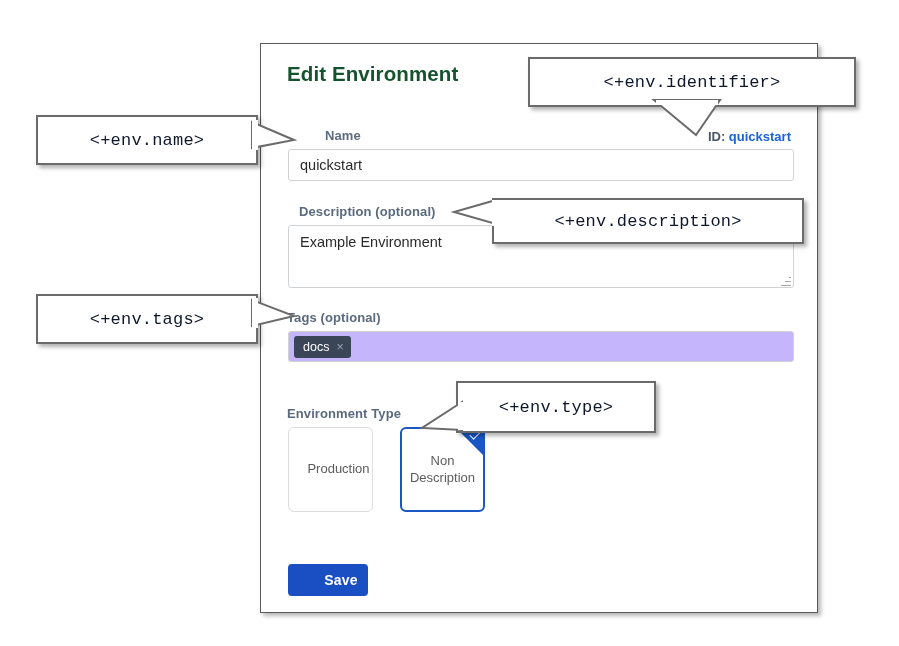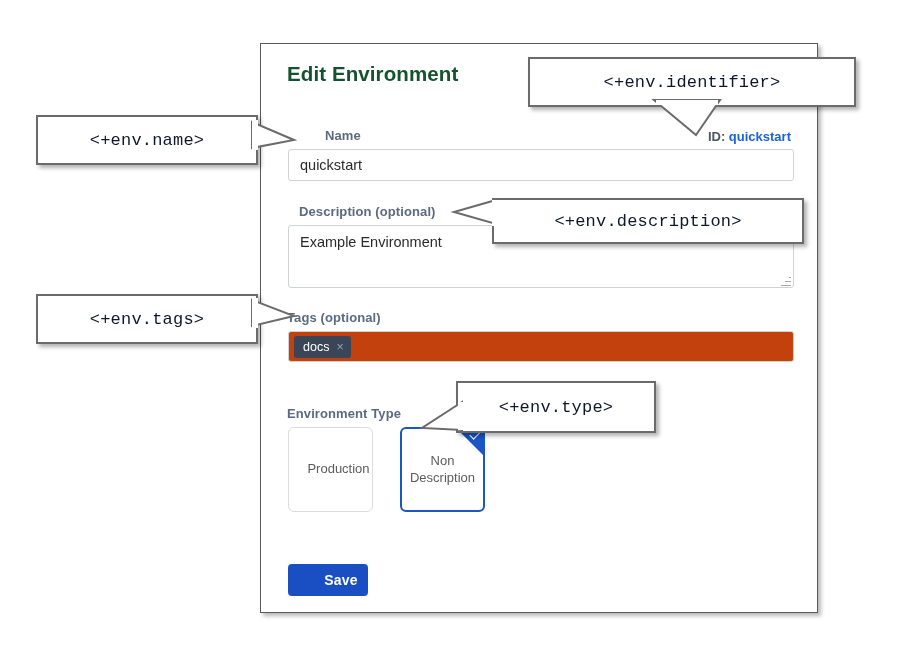--- a/index.html
+++ b/index.html
@@ -124,21 +124,21 @@
   }
 
   
   .tags-box {
     position: absolute;
     left: 27px;
     top: 287px;
     width: 506px;
     height: 31px;
     box-sizing: border-box;
-    background: #c2410c;
+    background: #c4b5fd;
     border: 1px solid #d0d3d6;
     border-radius: 3px;
   }
   .tag-chip {
     position: absolute;
     left: 5px;
     top: 4px;
     height: 22px;
     display: flex;
     align-items: center;

